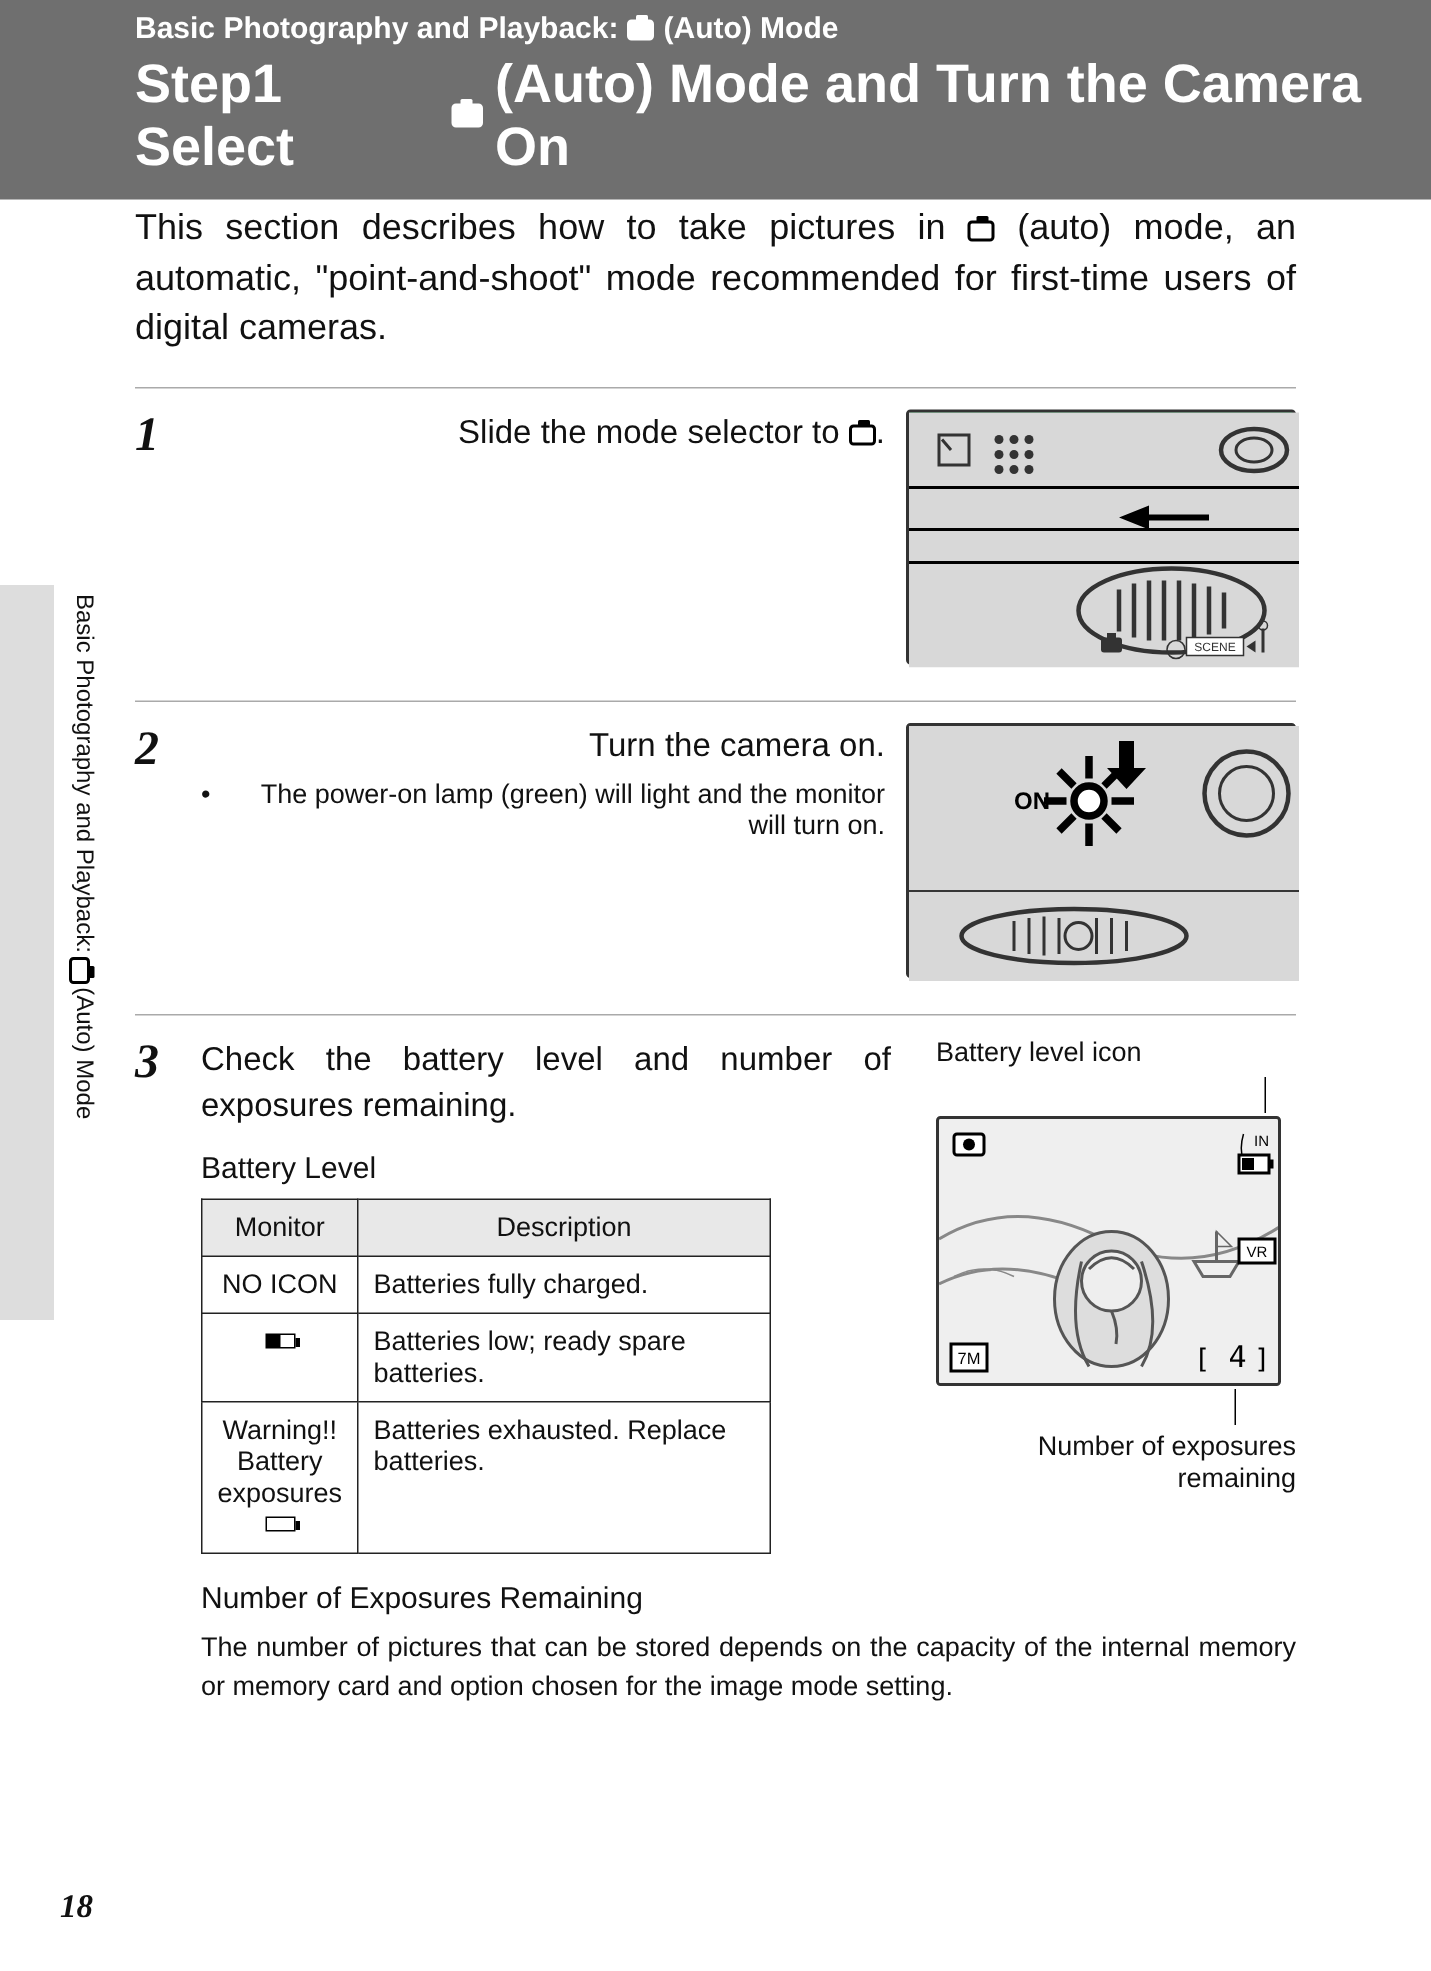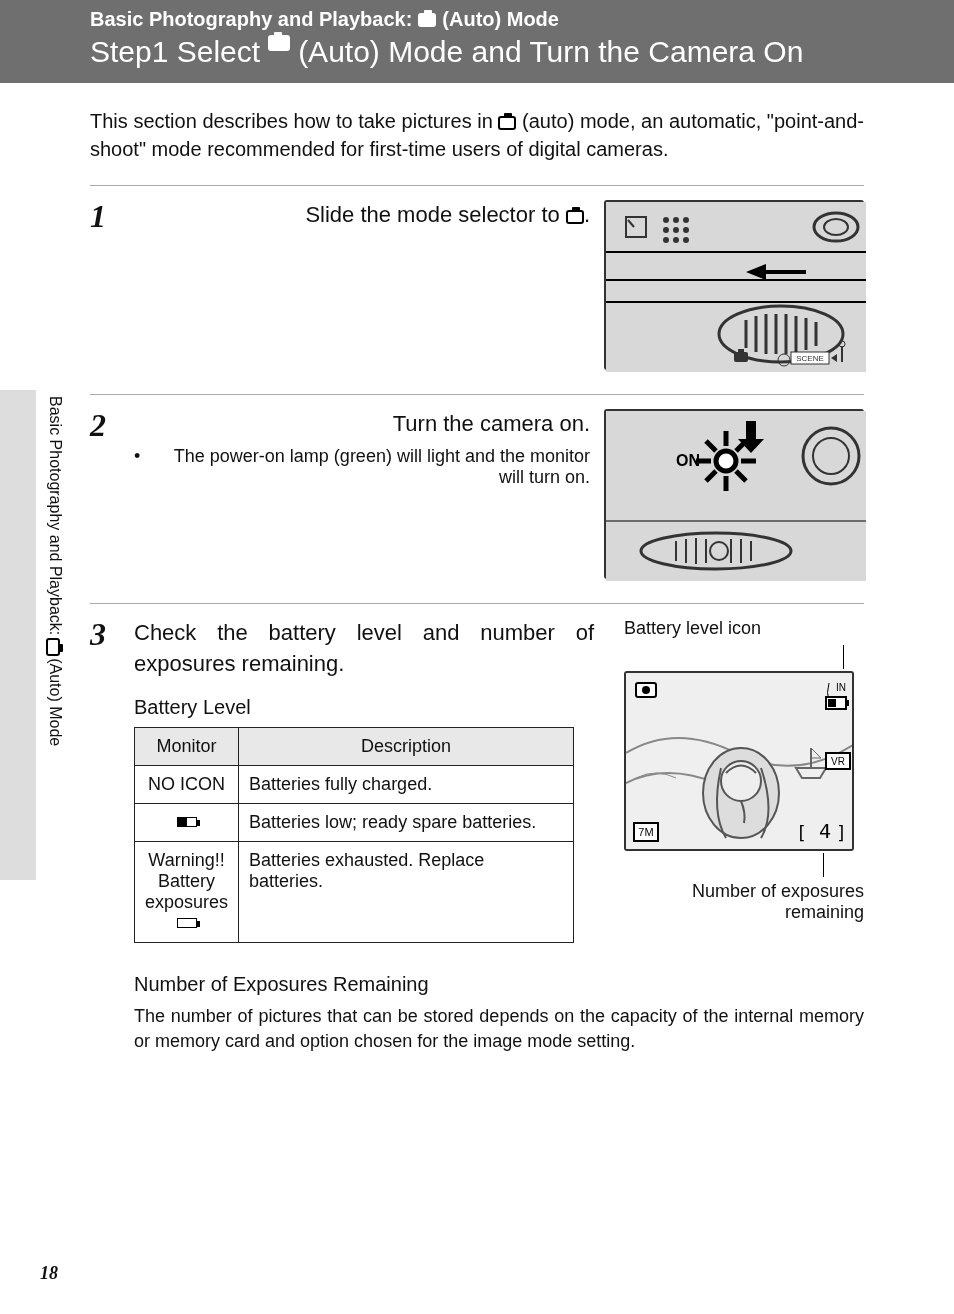--- a/index.html
+++ b/index.html
@@ -1,45 +1,45 @@
 <!DOCTYPE html>
 <html><head>
 <meta charset="utf-8">
 <style>
   * { box-sizing: border-box; margin: 0; padding: 0; }
   body { font-family: "Helvetica Neue", Arial, sans-serif; color: #111; background: #fff; width: 954px; }
   .page { width: 954px; min-height: 1314px; position: relative; padding: 0 0 60px 0; }
   .header-band { background: #6f6f6f; color: #fff; padding: 8px 20px 14px 90px; }
   .header-top { font-weight: 600; font-size: 20px; display:flex; align-items:center; gap:6px;}
-  .header-main { font-weight: 400; font-size: 30px; margin-top: 4px; display:flex; gap:8px;}
-  .intro { padding: 24px 90px 18px 90px; font-size: 20px; text-align: justify; line-height: 1.4;}
+  .header-main { font-weight: 700; font-size: 36px; margin-top: 4px; display:flex; align-items:center; gap:8px;}
+  .intro { padding: 2px 90px 18px 90px; font-size: 24px; text-align: justify; line-height: 1.4;}
   hr.sep { margin: 4px 90px 14px 90px; border:none; border-top:1px solid #aaa;}
   .step { padding: 0 90px 20px 90px; }
   .step-row { display:flex; gap:14px; align-items:flex-start; }
   .step-num { font-size: 32px; font-weight: 700; font-style: italic; min-width: 30px; line-height:1; font-family: Georgia, serif;}
   .step-body { flex:1;text-align:right; }
   .step-title { font-size: 22px; line-height:1.4; }
   .step-bullet { margin-top:6px; padding-left:14px; position:relative; font-size:18px;}
   .step-bullet::before { content:"•"; position:absolute; left:0; }
   .step-illus { width:260px; height:auto; border:2px solid #333; border-radius:3px; background:#15803d; flex-shrink:0; }
   .illus1 { height:170px; }
   .illus2 { height:170px;text-align:right; }
   .subhead { font-size:20px; margin:16px 0 8px 0; }
-  table.battery { border-collapse: collapse; width:440px; font-size:18px; }
+  table.battery { border-collapse: collapse; width:380px; font-size:18px; }
   table.battery th, table.battery td { border:1px solid #222; padding:8px 10px; vertical-align:top; }
   table.battery th { background:#e8e8e8; text-align:center; font-weight:400;}
   table.battery td.mon { text-align:center; }
   .screenlabel { font-size:18px; text-align:left; margin-bottom:6px; }
   .lcd { width:230px; height:180px; border:2px solid #333; border-radius:3px; background:#a3a3a3; position:relative; overflow:hidden;}
   .caption { font-size:18px; text-align:right; margin-top:4px;}
   .pointer { width:1px; height:24px; background:#000; margin:4px 20px 2px auto;}
   .pointer2 { width:1px; height:24px; background:#000; margin:2px 40px 2px auto;}
   .side-tab { position:absolute; left:0; top:390px; width:36px; height:490px; background:#ddd; }
   .side-text { position:absolute; left:44px; top:396px; font-size:16px; writing-mode:vertical-rl; text-orientation: mixed; }
-  .pagenum { position:absolute; left:40px; bottom:30px; font-size:18px; font-style:italic; font-weight:700; font-family: Georgia, serif;}
+  .pagenum { position:absolute; left:40px; bottom:30px; font-size:22px; font-style:italic; font-weight:700; font-family: Georgia, serif;}
   .camera-icon { display:inline-block; width:18px; height:14px; border:2px solid currentColor; border-radius:3px; position:relative; vertical-align:-2px; background:currentColor;}
   .camera-icon::before { content:""; position:absolute; top:-5px; left:4px; width:8px; height:4px; background:currentColor; border-radius:1px;}
   .camera-icon.lg { width:22px; height:16px; }
   .camera-icon.hollow { background:transparent; }
   .camera-icon.hollow::before { background:currentColor; }
   .subpara { font-size:18px; line-height:1.4; text-align:justify;}
   svg { display:block; }
   .step3-grid { display:flex; gap:30px; align-items:flex-start; }
   .bat-empty { display:inline-block; width:20px; height:10px; border:1px solid #000; position:relative; vertical-align:1px;}
   .bat-empty::after { content:""; position:absolute; right:-4px; top:2px; width:3px; height:6px; background:#000;}
@@ -269,21 +269,21 @@
           </div>
           <div class="pointer2"></div>
           <div class="caption">
             <span>Number of exposures</span><br>
             <span>remaining</span>
           </div>
         </div>
       </div>
     </div>
 
-    <div style="padding-left:44px; margin-top:30px;">
+    <div style="padding-left:44px; margin-top:19px;">
       <div class="subhead">Number of Exposures Remaining</div>
       <div class="subpara">The number of pictures that can be stored depends on the capacity of the internal memory or memory card and option chosen for the image mode setting.</div>
     </div>
   </div>
 
   <div class="side-tab"></div>
   <div class="side-text">
     <span>Basic Photography and Playback: </span>
     <span class="camera-icon hollow" style="color:#000;transform:rotate(90deg)"></span>
     <span> (Auto) Mode</span>

